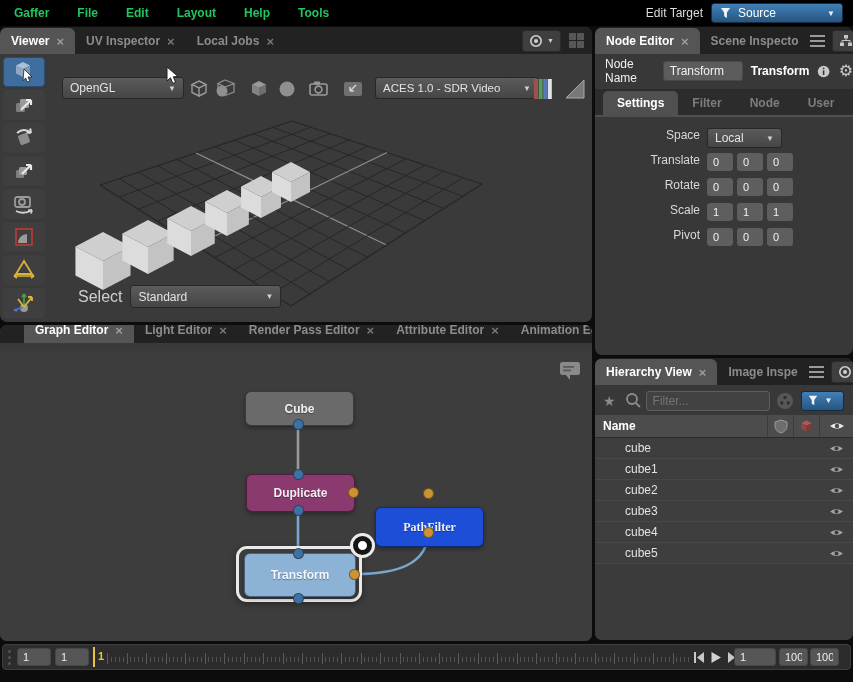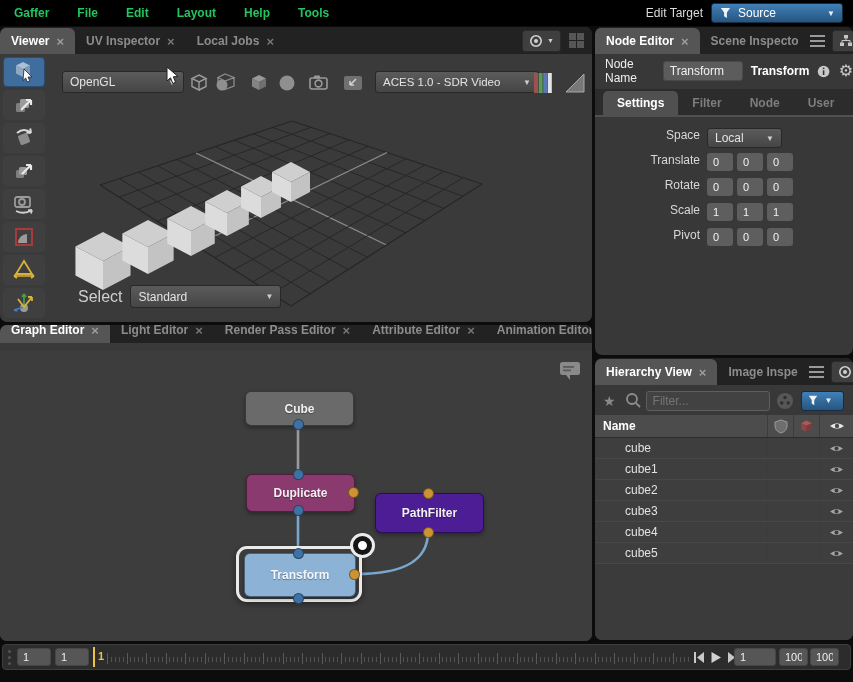--- a/index.html
+++ b/index.html
@@ -39,21 +39,21 @@
   .tab.active{background:#555;color:#fff;}
   .tab .close{font-size:13px;color:#777;font-weight:bold;line-height:1;}
   .tab.active .close{color:#9d9d9d;}
   .bar-right{margin-left:auto;display:flex;align-items:center;gap:7px;padding-right:7px;height:100%;}
   .mini-btn{background:#3f3f3f;border:1px solid #2a2a2a;border-radius:3px;height:20px;
             display:flex;align-items:center;gap:4px;padding:0 6px;}
   .mini-btn .arr{font-size:7px;color:#cfcfcf;}
 
   
   .vtoolbar{position:absolute;left:50px;top:30px;right:0;height:30px;}
-  .vtoolbar > *{position:absolute;top:14px;}
+  .vtoolbar > *{position:absolute;top:20px;}
   .iconbtn{width:26px;height:24px;display:flex;align-items:center;justify-content:center;}
   .tool-column{position:absolute;left:3px;top:30px;width:42px;display:flex;flex-direction:column;gap:3px;}
   .toolbtn{width:42px;height:30px;border-radius:4px;display:flex;align-items:center;justify-content:center;
            background:#3f3f3f;}
   .toolbtn.active{background:#3f6e9e;border:1px solid #2b4d70;box-sizing:border-box;}
   .select-row{position:absolute;left:78px;top:258px;display:flex;align-items:center;gap:8px;}
   .select-row .lbl{color:#cfcfcf;font-size:16px;}
 
   
   .ne-name-row{position:absolute;left:0;top:29px;right:0;height:30px;display:flex;align-items:center;
@@ -348,21 +348,21 @@
         <span class="arr">▼</span>
       </div>
     </div>
 
     <svg style="position:absolute;left:166px;top:39px;z-index:50;" width="15" height="20" viewBox="0 0 15 20">
       <path d="M1,1 L1,15 L4.5,11.8 L6.8,17.5 L9.6,16.3 L7.3,10.8 L12,10.5 Z" fill="#fff" stroke="#222" stroke-width="1"></path>
     </svg>
   </div>
 
   <div class="panel" style="left:0;top:325px;width:592px;height:316px;">
-    <div class="tabbar" style="height:18px;">
+    <div class="tabbar" style="height:18px;padding-left:24px;">
       <div class="tabs">
           <div class="tab active">
             <span>Graph Editor</span>
             <span class="close">×</span>
           </div>
           <div class="tab">
             <span>Light Editor</span>
             <span class="close">×</span>
           </div>
           <div class="tab">
@@ -381,21 +381,21 @@
     </div>
     <div class="gbody">
       <svg id="gedges" width="592" height="290" style="position:absolute;left:0;top:0;z-index:1;">
           <path d="M298,73 L298,123" stroke="#9a9a9a" stroke-width="2.6" fill="none"></path>
           <path d="M298,159 L298,202" stroke="#7ba7cf" stroke-width="2.6" fill="none"></path>
           <path d="M428,181 C428,214 396,223 356,223" stroke="#7ba7cf" stroke-width="2.6" fill="none"></path>
         </svg>
       <div id="gnodes">
           <div class="gnode" style="left: 245px; top: 40px; width: 107px; height: 33px; background: rgb(106, 106, 106); color: rgb(240, 240, 240);">Cube</div>
           <div class="gnode" style="left: 246px; top: 123px; width: 107px; height: 36px; background: rgb(138, 58, 110); color: rgb(240, 240, 240);">Duplicate</div>
-          <div class="gnode" style="left: 375px; top: 142px; width: 107px; height: 38px; background: #4c1d95; color: rgb(240, 240, 240);">PathFilter</div>
+          <div class="gnode" style="left: 375px; top: 156px; width: 107px; height: 38px; background: #1d4ed8; color: rgb(240, 240, 240); font-family: Liberation Serif, serif;">PathFilter</div>
           <div class="sel-outline" style="left: 236px; top: 195px; width: 120px; height: 50px;"></div>
           <div class="gnode" style="left: 244px; top: 202px; width: 110px; height: 42px; background: rgb(140, 178, 214); color: rgb(244, 247, 250);">Transform</div>
           <div class="port" style="left: 292.5px; top: 67.5px; background: rgb(63, 114, 162);"></div>
           <div class="port" style="left: 292.5px; top: 117.5px; background: rgb(63, 114, 162);"></div>
           <div class="port" style="left: 292.5px; top: 153.5px; background: rgb(63, 114, 162);"></div>
           <div class="port" style="left: 347.5px; top: 135.5px; background: rgb(204, 147, 51);"></div>
           <div class="port" style="left: 292.5px; top: 196.5px; background: rgb(63, 114, 162);"></div>
           <div class="port" style="left: 348.5px; top: 217.5px; background: rgb(204, 147, 51);"></div>
           <div class="port" style="left: 292.5px; top: 241.5px; background: rgb(63, 114, 162);"></div>
           <div class="port" style="left: 422.5px; top: 136.5px; background: rgb(204, 147, 51);"></div>

